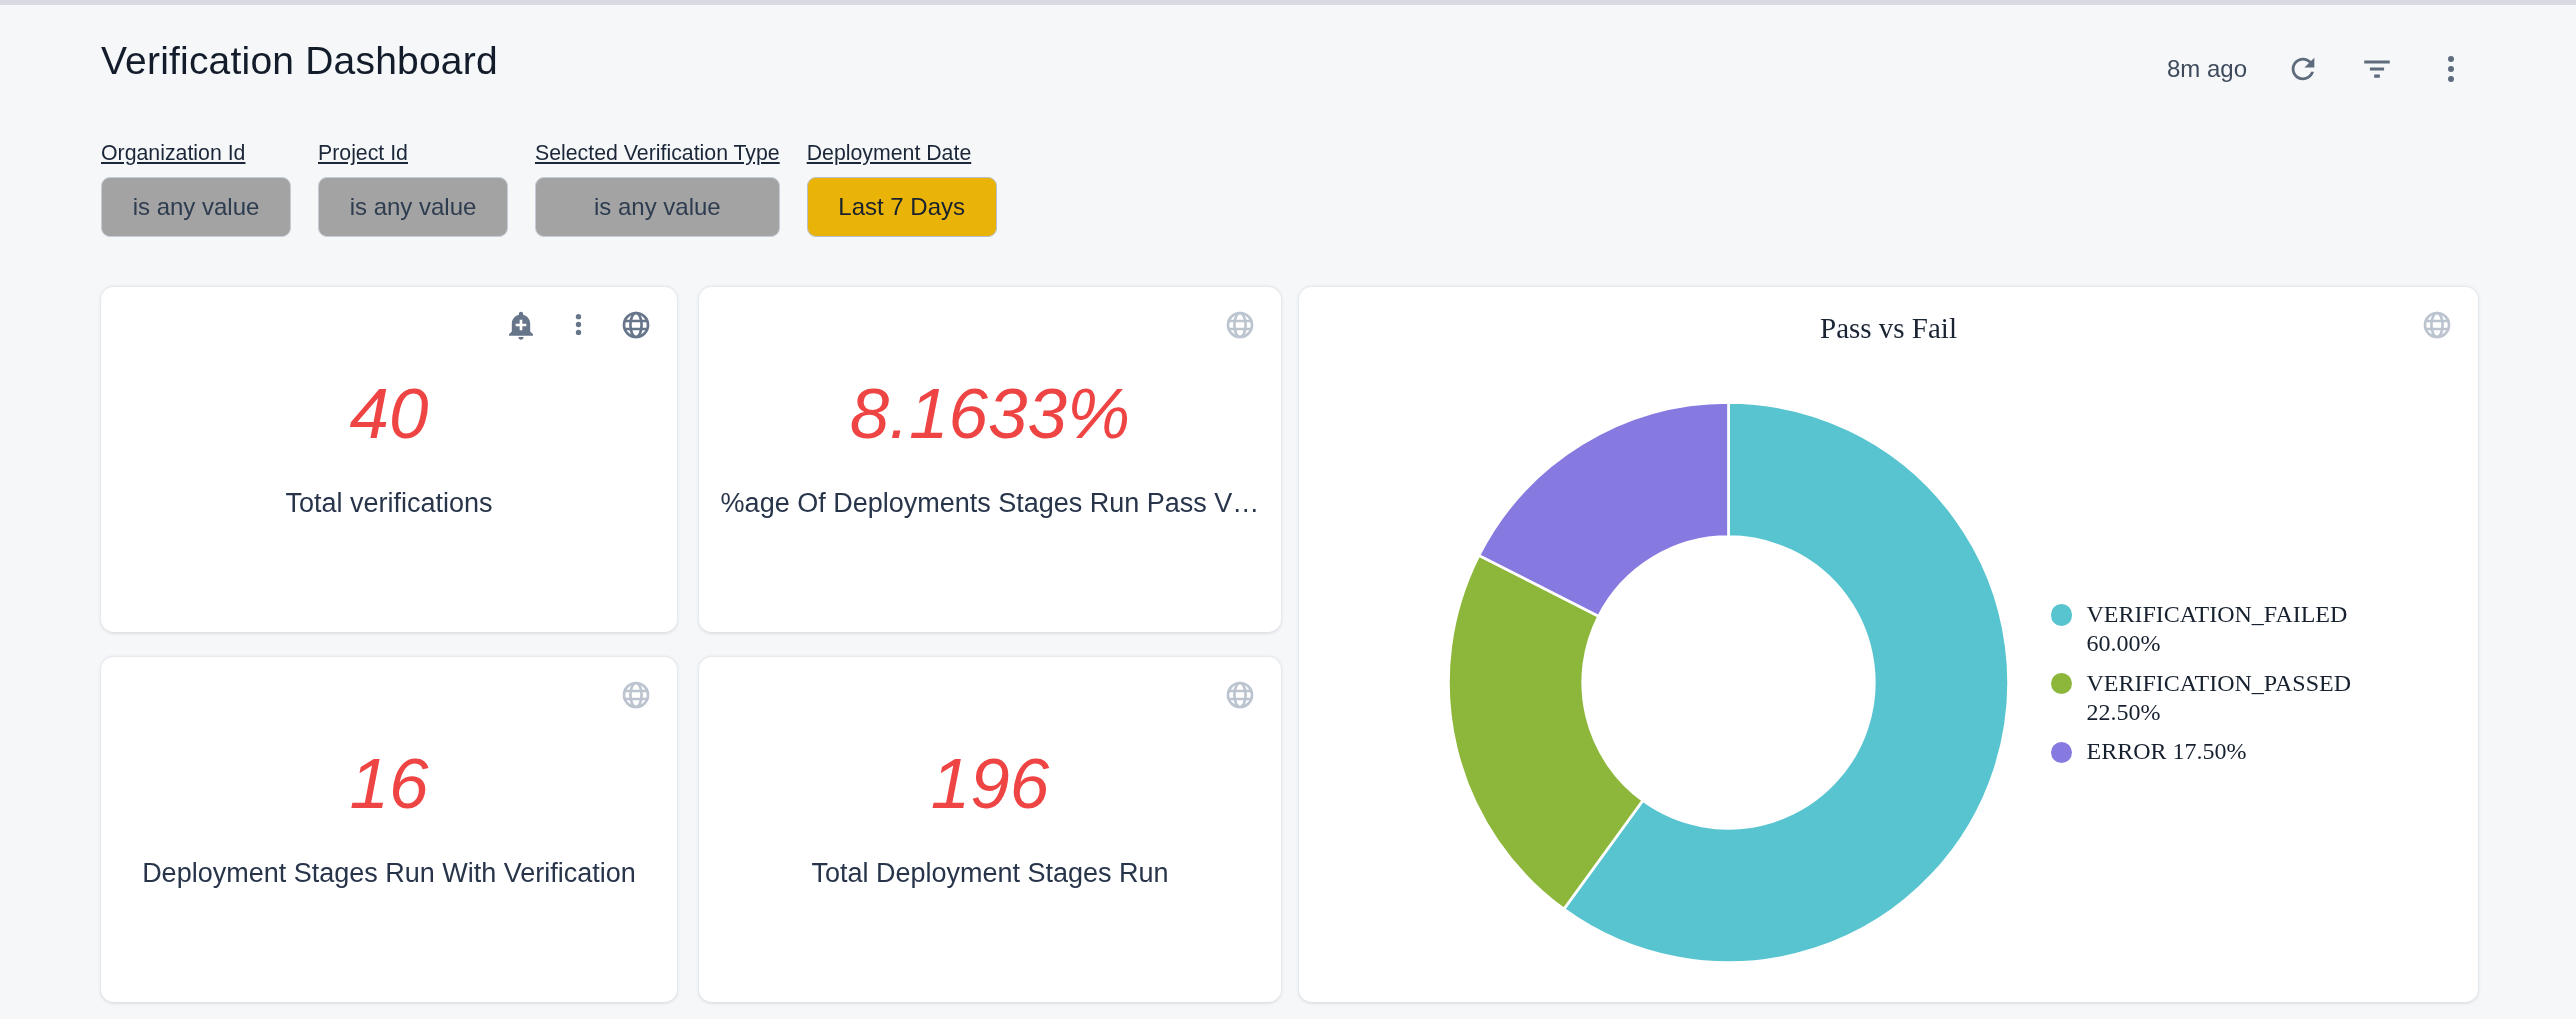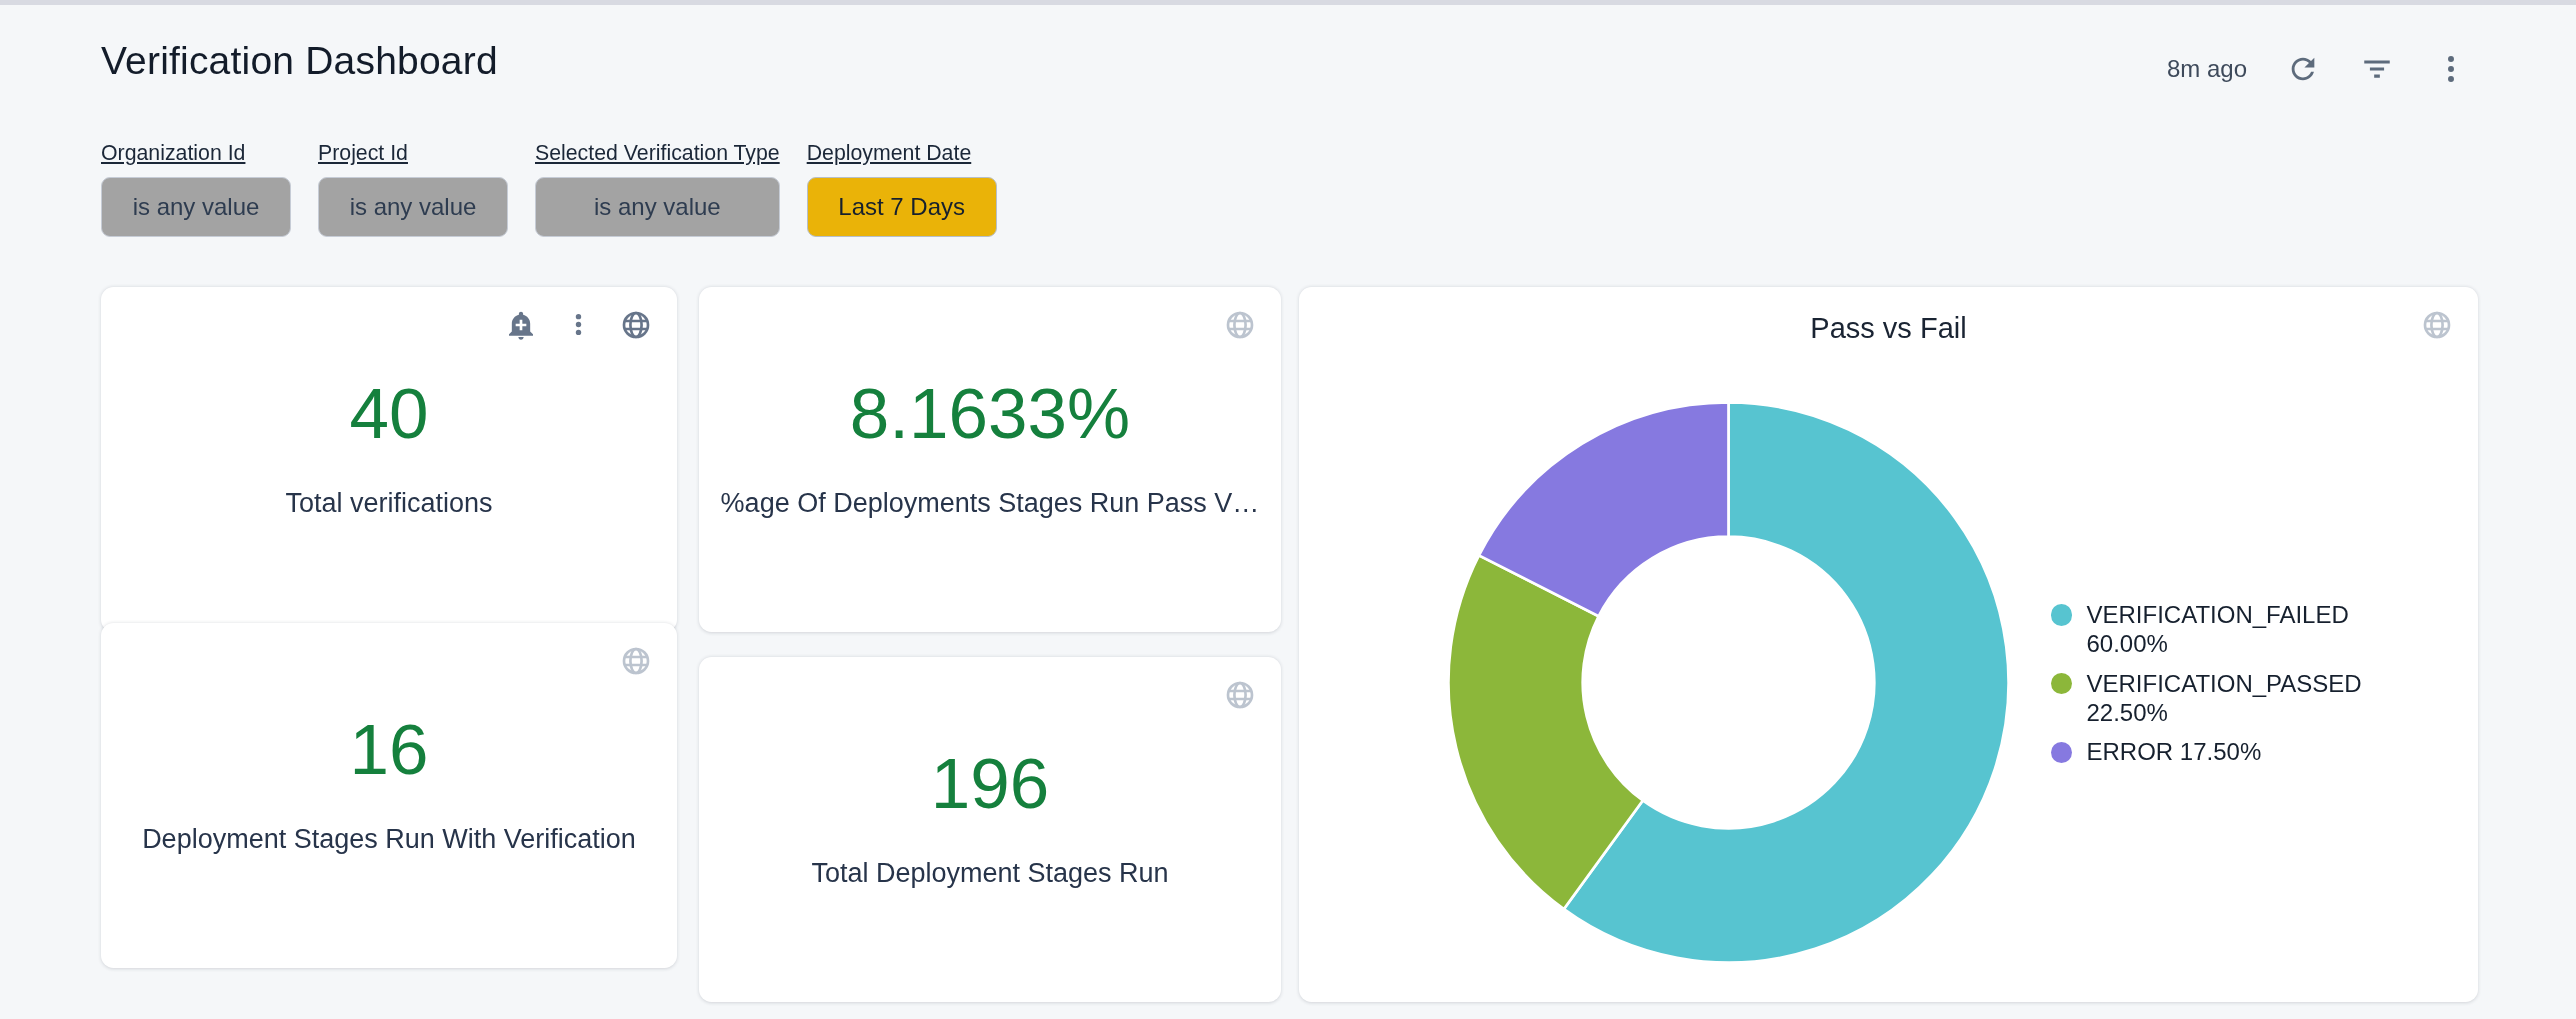--- a/index.html
+++ b/index.html
@@ -39,30 +39,30 @@
   }
   .filter-button.active { background:#eab308; border-color:#b6bfca; color:#16202e; }
 
   
   .card {
     position:absolute; background:#ffffff; border-radius:12.5px;
     box-shadow:0 0.9px 3.6px rgba(30,40,55,.16);
   }
   .tile-1 { left:101px;  top:287px; width:576px;  height:345px; }
   .tile-2 { left:699px;  top:287px; width:582px;  height:345px; }
-  .tile-3 { left:101px;  top:623px; width:576px;  height:345px; }
+  .tile-3 { left:101px;  top:657px; width:576px;  height:345px; }
   .tile-4 { left:699px;  top:657px; width:582px;  height:345px; }
-  .panel  { left:1299px; top:287px; width:1179px; height:715px; }
+  .panel  { left:1299px; top:287px; width:1179px; height:715px;font-family:Liberation Serif, serif; }
 
   .tile-content {
     width:100%; height:100%;
     display:flex; flex-direction:column; align-items:center; justify-content:center;
     gap:39px; transform:translateY(-10.7px);
   }
-  .tile-value { font-size:71px; font-weight:400; color:#15803d; line-height:1; }
+  .tile-value { font-size:71px; font-weight:400; color:#ef4444; line-height:1;font-style:italic; }
   .tile-label { font-size:27px; color:#27344a; white-space:nowrap; }
 
   .tile-icons {
     position:absolute; top:19.6px; right:23px;
     display:flex; align-items:center; gap:21.3px;
   }
   .tile-icons .icon-btn { width:36px; height:36px; color:#67758a; }
   .tile-icons .icon-btn svg { width:32px; height:32px; }
   .tile-icons .icon-btn.kebab svg { width:27px; height:27px; }
   .globe-light { color:#bcc4cf !important; }

